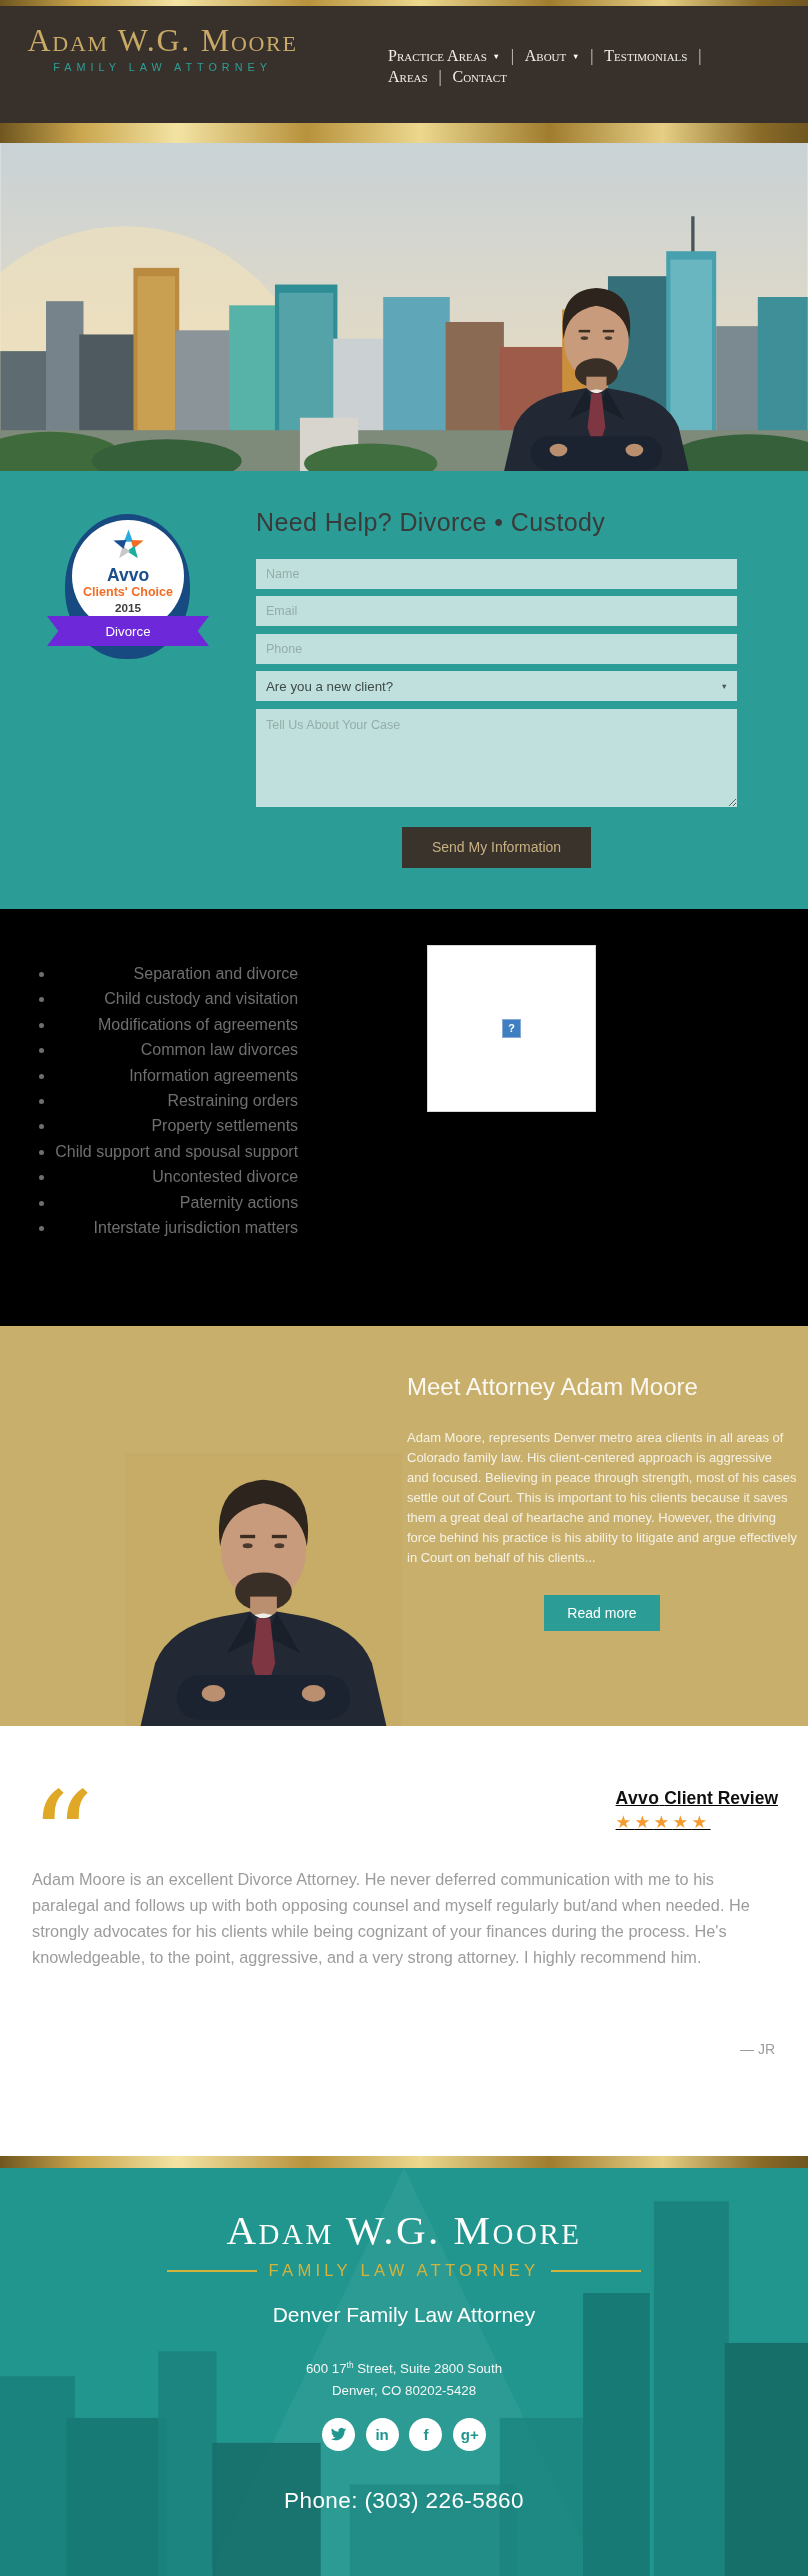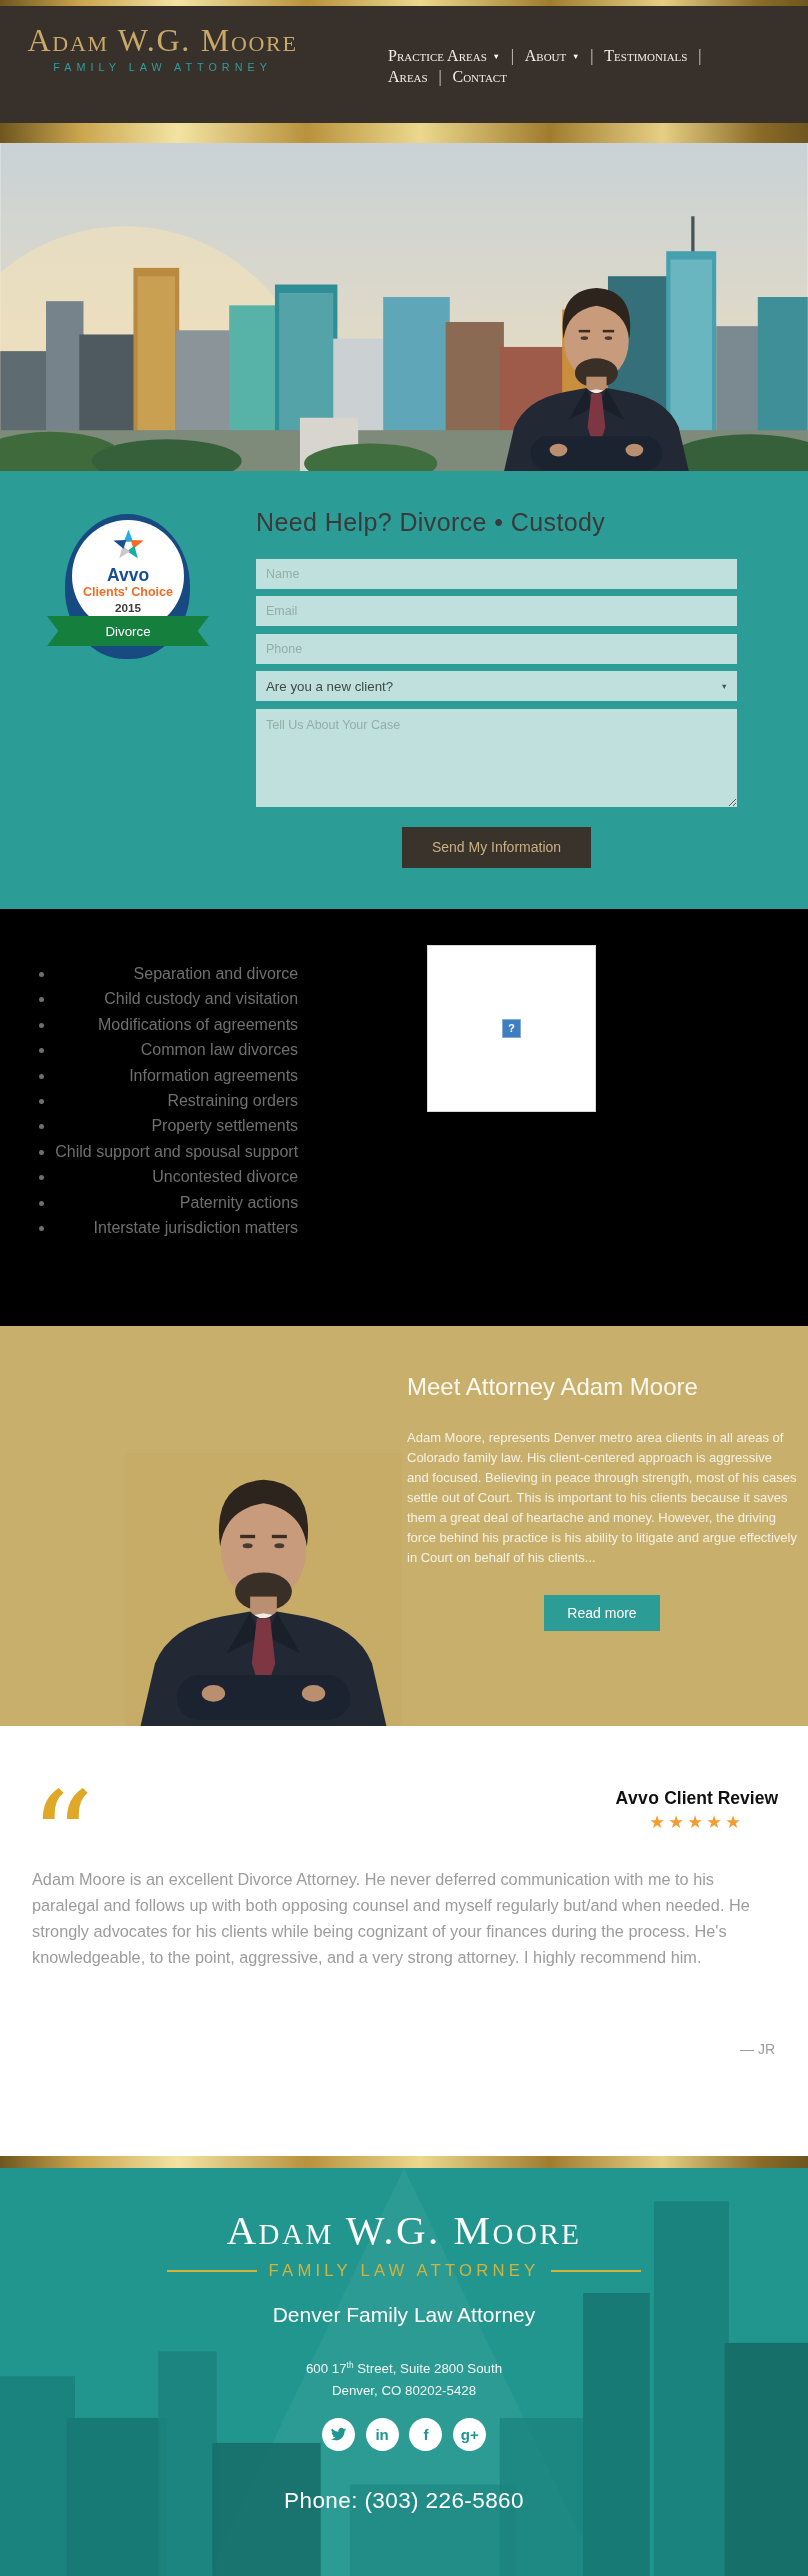--- a/index.html
+++ b/index.html
@@ -38,41 +38,41 @@
   .submit-btn{background:#3A332C;color:#C7B183;border:none;padding:12.5px 30px;font-size:14px;cursor:pointer;font-family:"Liberation Sans",sans-serif;}
 
   
   .badge{position:absolute;left:47px;top:43px;width:162px;height:152px;}
   .badge-oval{position:absolute;left:18.3px;top:0;width:125px;height:145px;background:#174A80;border-radius:50% 50% 48% 48%;}
   .badge-inner{position:absolute;left:25px;top:5.8px;width:112px;height:112px;background:#fff;border-radius:50%;text-align:center;}
   .badge-star{margin-top:8.3px;}
   .badge-brand{font-size:17.5px;font-weight:bold;color:#1B4E8E;line-height:1.1;}
   .badge-award{font-size:12.5px;font-weight:bold;color:#F26C23;line-height:1.2;}
   .badge-year{font-size:11.7px;font-weight:bold;color:#3C3C3C;line-height:1.4;}
-  .badge-ribbon{position:absolute;left:0;top:102px;width:162px;height:30px;background:#15803d;clip-path:polygon(0 0,100% 0,93% 50%,100% 100%,0 100%,7% 50%);display:flex;align-items:center;justify-content:center;}
+  .badge-ribbon{position:absolute;left:0;top:102px;width:162px;height:30px;background:#6d28d9;clip-path:polygon(0 0,100% 0,93% 50%,100% 100%,0 100%,7% 50%);display:flex;align-items:center;justify-content:center;}
   .badge-ribbon span{color:#fff;font-size:13.3px;}
 
   
   .practice{position:relative;height:417px;background:#000000;text-align:right;}
   .practice-list{position:absolute;left:37px;top:52px;margin:0;padding:0 0 0 18.3px;color:#6F6F6F;font-size:16px;line-height:25.4px;}
   .video-box{position:absolute;left:427px;top:36px;width:169px;height:167px;background:#fff;border:0.8px solid #D8D8D8;display:flex;align-items:center;justify-content:center;}
   .broken-img{width:18.3px;height:18.3px;background:#3F7FC1;border:1.7px solid #86ABD4;color:#fff;font-size:10.8px;font-weight:bold;display:flex;align-items:center;justify-content:center;}
 
   
   .about{position:relative;height:400px;background:#C8B06C;overflow:hidden;}
   .about-photo{position:absolute;left:125px;bottom:0;width:277px;height:273px;line-height:0;}
   .about-col{position:absolute;left:407px;top:45px;width:390px;}
   .about-heading{margin:0 0 25px 0;width:317px;font-size:24px;line-height:1.35;font-weight:400;color:#FBF8F1;}
   .about-body{margin:0 0 27px 0;font-size:13px;line-height:20px;color:#F6F1E4;}
   .read-more{display:block;margin:0 auto;background:#2B9D96;color:#fff;border:none;padding:10px 23px;font-size:14px;cursor:pointer;font-family:"Liberation Sans",sans-serif;}
 
   
   .testimonial{position:relative;height:430px;background:#fff;}
   .quote-mark{position:absolute;left:30px;top:48px;height:62px;overflow:hidden;font-family:"DejaVu Serif",serif;font-size:125px;line-height:1.02;color:#DFA827;}
-  .avvo-review{position:absolute;right:30px;top:62px;text-align:center;}
+  .avvo-review{position:absolute;right:30px;top:62px;text-align:left;text-decoration:underline;}
   .avvo-review-text{font-size:17.5px;color:#101010;}
   .avvo-b{font-weight:800;letter-spacing:0.4px;}
   .avvo-r{font-weight:bold;}
   .star-rating{margin-top:2.5px;color:#F59C30;font-size:17.5px;letter-spacing:3.3px;}
   .quote-text{position:absolute;left:32px;top:140px;width:747px;margin:0;font-size:16.3px;line-height:26px;color:#9C9C9C;font-weight:300;}
   .attribution{position:absolute;right:33px;top:315px;font-size:14px;color:#9C9C9C;}
 
   
   .pre-footer-bar{height:11.7px;}
   .footer{position:relative;height:409px;background:#21968F;overflow:hidden;text-align:center;color:#fff;}

